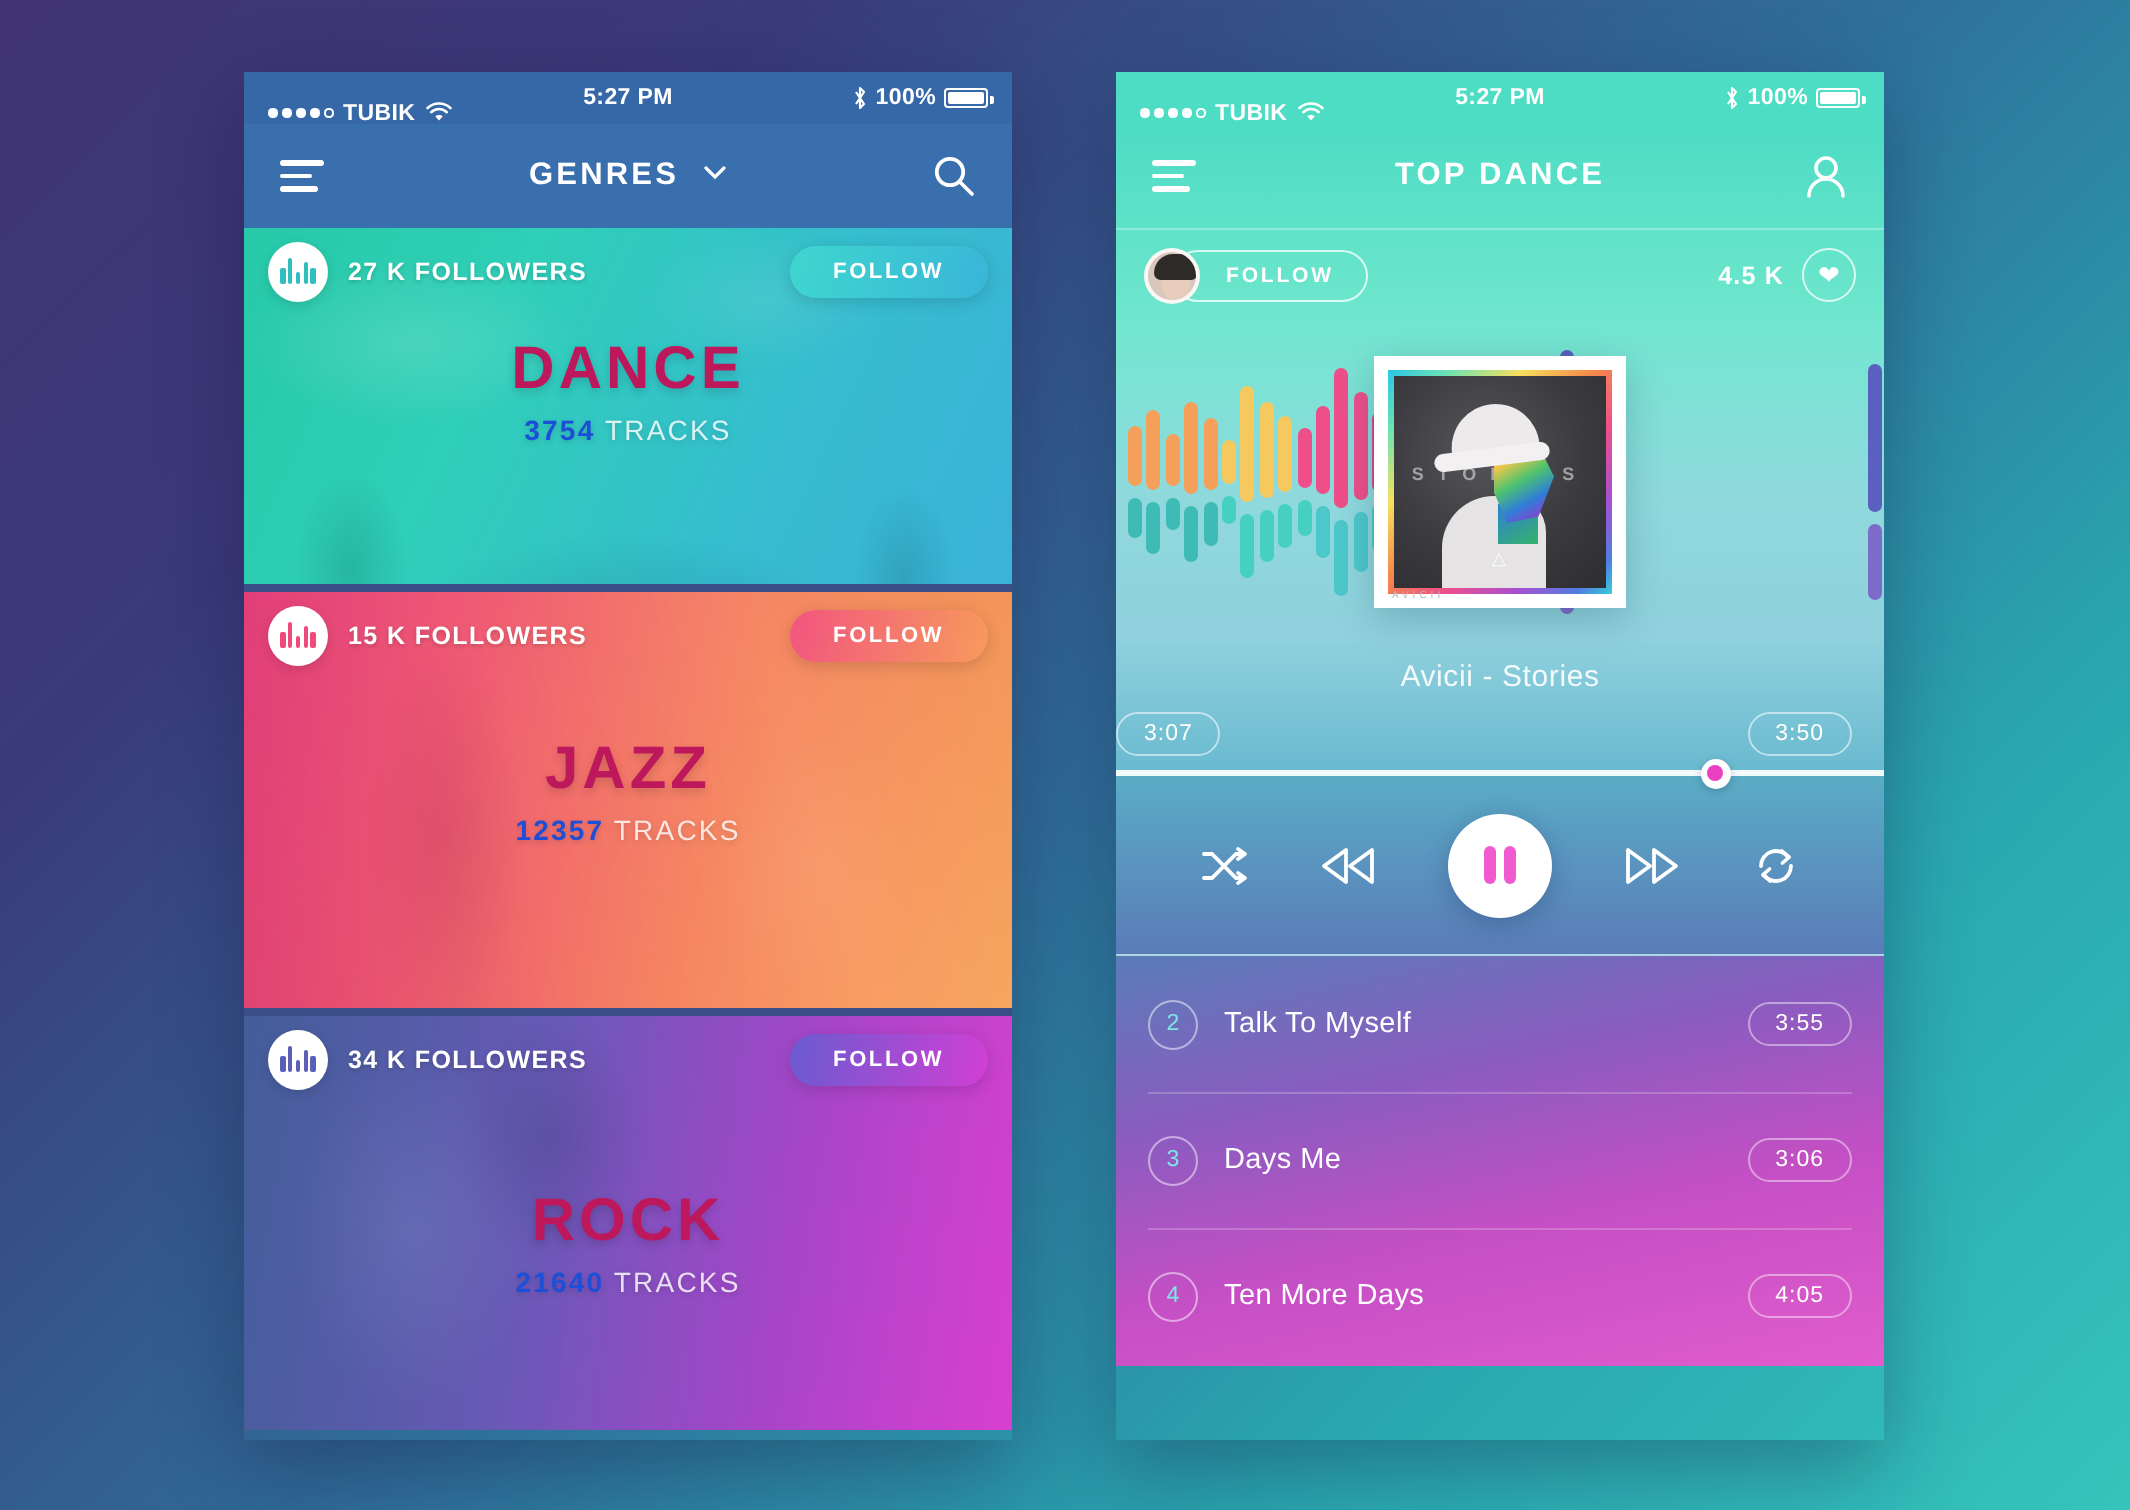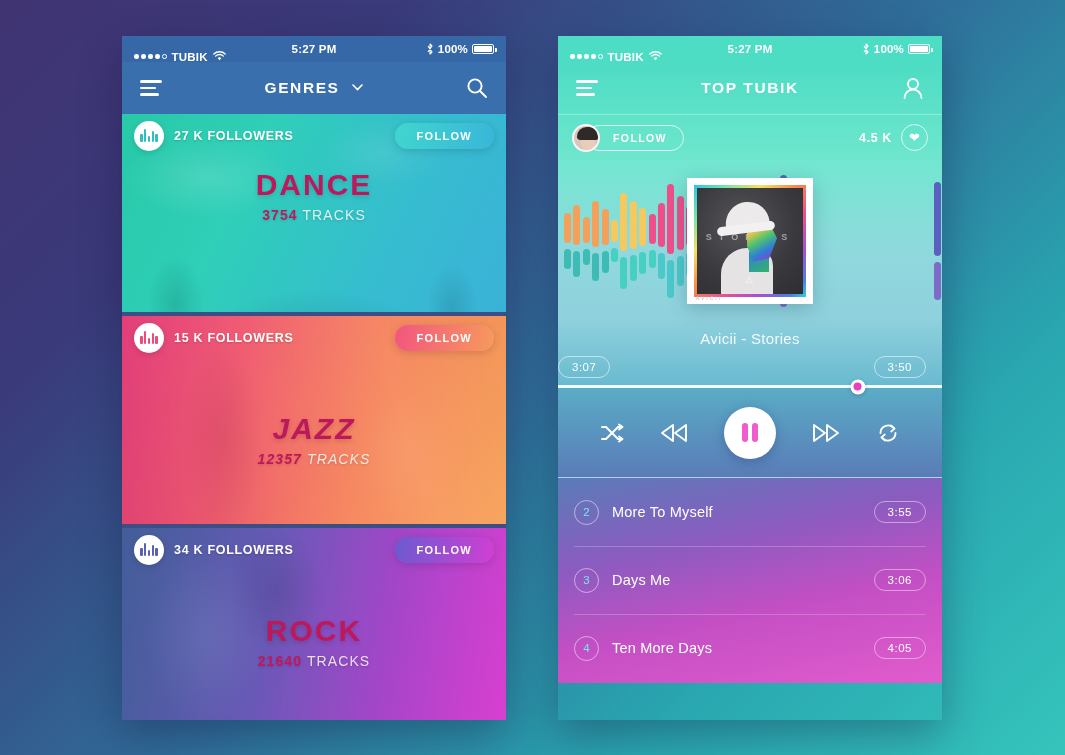--- a/index.html
+++ b/index.html
@@ -65,21 +65,21 @@
   .chev { display:inline-block; margin-left:7px; vertical-align:2px; }
 
   
   #phone-left .statusbar { background:#3668a8; }
   #phone-left .navbar { background:#3a6fae; }
 
   .genre-list { height:606px; display:flex; flex-direction:column; }
   .genre-card {
     position:relative; overflow:hidden; flex:0 0 auto;
   }
-  .g-dance { height:198px; }
+  .g-dance { height:178px; }
   .g-jazz  { height:208px; }
   .g-rock  { height:207px; }
   .gap { height:4px; background:#3b4f86; flex:0 0 auto; }
 
   .card-bg { position:absolute; inset:0; }
   .card-texture { position:absolute; inset:0; opacity:.30; }
 
   .card-top {
     position:absolute; top:0; left:0; right:0; height:44px;
     display:flex; align-items:center; padding:0 12px; z-index:3;
@@ -106,21 +106,21 @@
   }
   .genre-name {
     color:#be185d; font-size:30px; font-weight:bold; letter-spacing:2px;
     text-shadow:0 2px 5px rgba(0,0,0,.16);
   }
   .genre-tracks {
     margin-top:5px; font-size:14px; letter-spacing:1.1px;
     color:rgba(255,255,255,.82); font-weight:500;
     text-shadow:0 1px 3px rgba(0,0,0,.16);
   }
-  .genre-tracks b { color:#be185d; font-weight:bold; }
+  .genre-tracks b { color:#1d4ed8; font-weight:bold; }
 
   
   #phone-right .statusbar { background:#4ddcc4; }
   #phone-right .navbar { background:linear-gradient(180deg,#4ddcc4 0%, #5ee2c8 100%); }
 
   .social-row {
     height:46px; display:flex; align-items:center; padding:0 14px;
     background:linear-gradient(180deg,#60e3c9 0%, #6ee6cd 100%);
     border-top:1px solid rgba(255,255,255,.22);
   }
@@ -384,21 +384,21 @@
         <div class="eq-badge">
           <i style="height:8px;background:#ef4a7c"></i>
             <i style="height:13px;background:#ef4a7c"></i>
           <i style="height:6px;background:#ef4a7c"></i>
             <i style="height:11px;background:#ef4a7c"></i>
           <i style="height:8px;background:#ef4a7c"></i>
         </div>
         <div class="followers">15 K FOLLOWERS</div>
         <div class="follow-btn" style="background:linear-gradient(100deg,#f2557f,#f79a5c);">FOLLOW</div>
       </div>
-      <div class="card-center" style="top:96px;font-style:italic;">
+      <div class="card-center" style="top:72px;">
         <div class="genre-name">JAZZ</div>
         <div class="genre-tracks">
           <b>12357</b>
           <span>TRACKS</span>
         </div>
       </div>
     </div>
 
     <div class="gap"></div>
 
@@ -460,21 +460,21 @@
         </span>
     </div>
   </div>
 
   <div class="navbar">
     <div class="hamburger">
         <b></b>
         <b></b>
         <b></b>
       </div>
-    <div class="nav-title">TOP TUBIK</div>
+    <div class="nav-title">TOP DANCE</div>
     <div class="nav-right">
       <svg width="22" height="23" viewBox="0 0 22 23">
         <circle cx="11" cy="7" r="5" stroke="#fff" stroke-width="1.8" fill="none"></circle>
         <path d="M2.5 21 A8.5 8.5 0 0 1 19.5 21" stroke="#fff" stroke-width="1.8" fill="none" stroke-linecap="round"></path>
       </svg>
     </div>
   </div>
 
   <div class="social-row">
     <div class="avatar">
@@ -662,21 +662,21 @@
         <path d="M19.5 12 A7.5 7.5 0 0 1 6 16.5" stroke="#fff" stroke-width="1.9" fill="none" stroke-linecap="round"></path>
         <path d="M15 4.5 L18.6 7.6 L15.2 10.5" stroke="#fff" stroke-width="1.8" fill="none" stroke-linecap="round" stroke-linejoin="round"></path>
         <path d="M9 19.5 L5.4 16.4 L8.8 13.5" stroke="#fff" stroke-width="1.8" fill="none" stroke-linecap="round" stroke-linejoin="round"></path>
       </svg>
     </div>
   </div>
 
   <div class="playlist" id="playlist">
       <div class="pl-item">
         <span class="pl-num">2</span>
-        <span class="pl-name">More To Myself</span>
+        <span class="pl-name">Talk To Myself</span>
         <span class="pl-time">3:55</span>
       </div>
       <div class="pl-item">
         <span class="pl-num">3</span>
         <span class="pl-name">Days Me</span>
         <span class="pl-time">3:06</span>
       </div>
       <div class="pl-item">
         <span class="pl-num">4</span>
         <span class="pl-name">Ten More Days</span>

